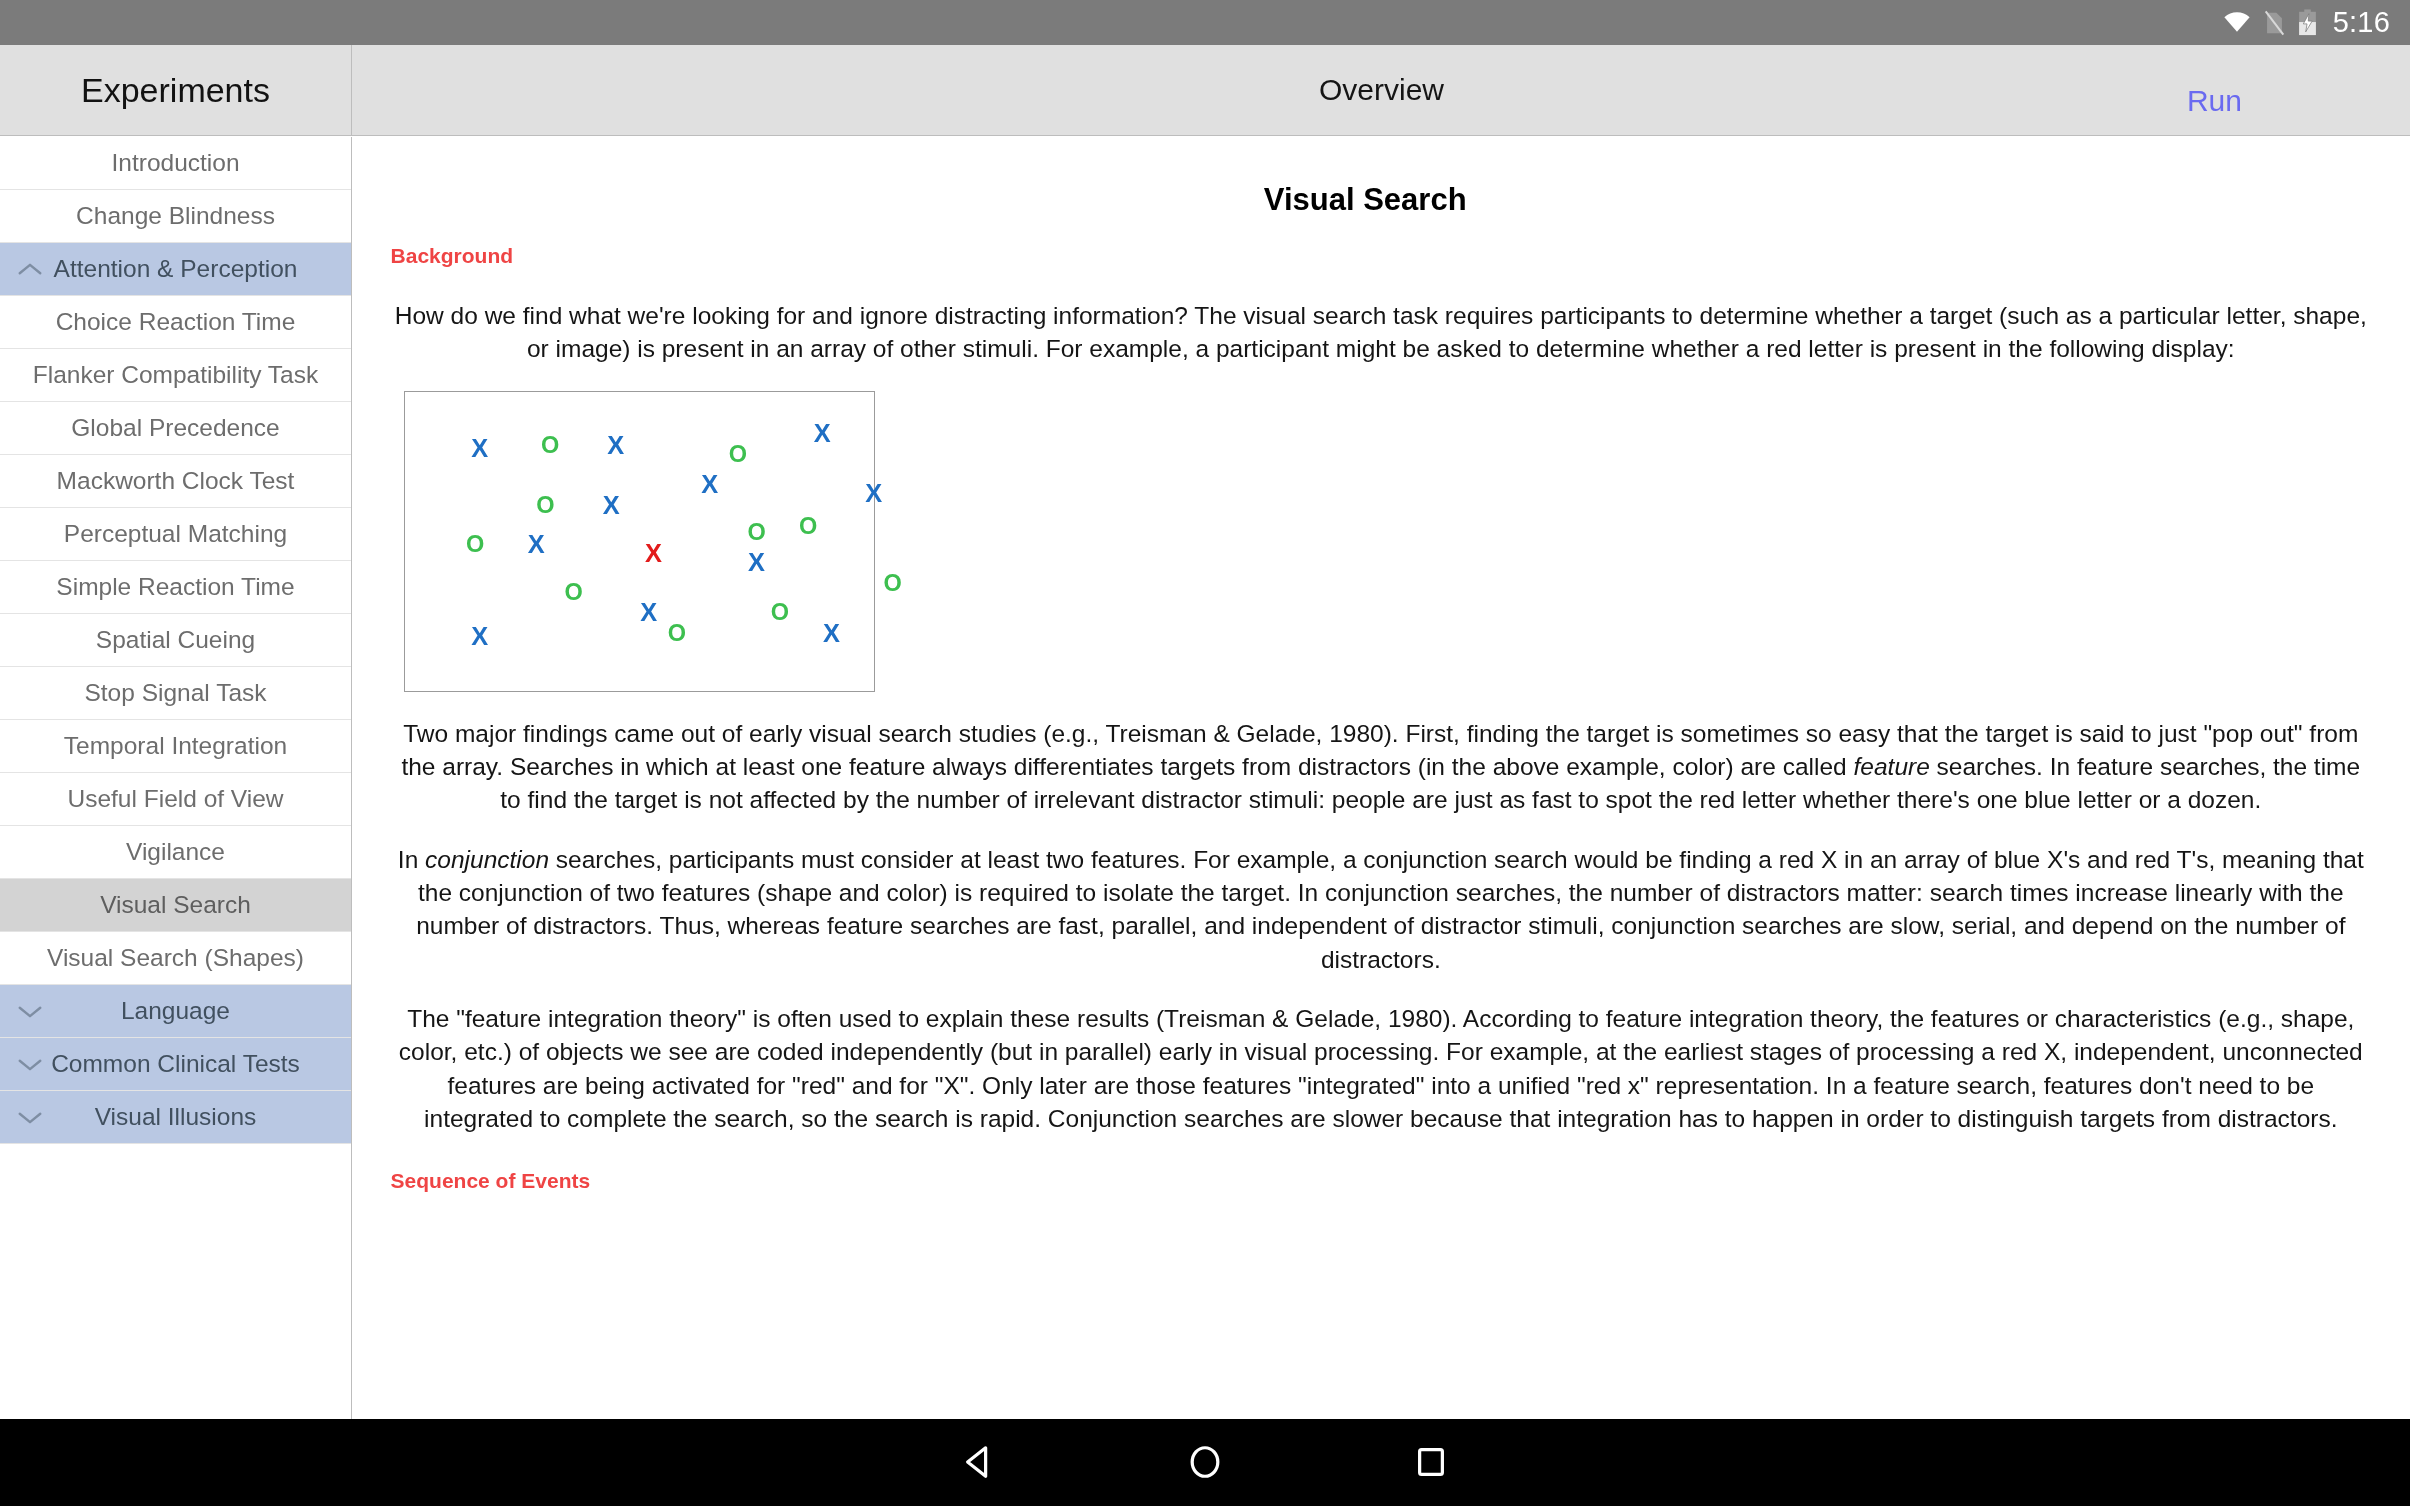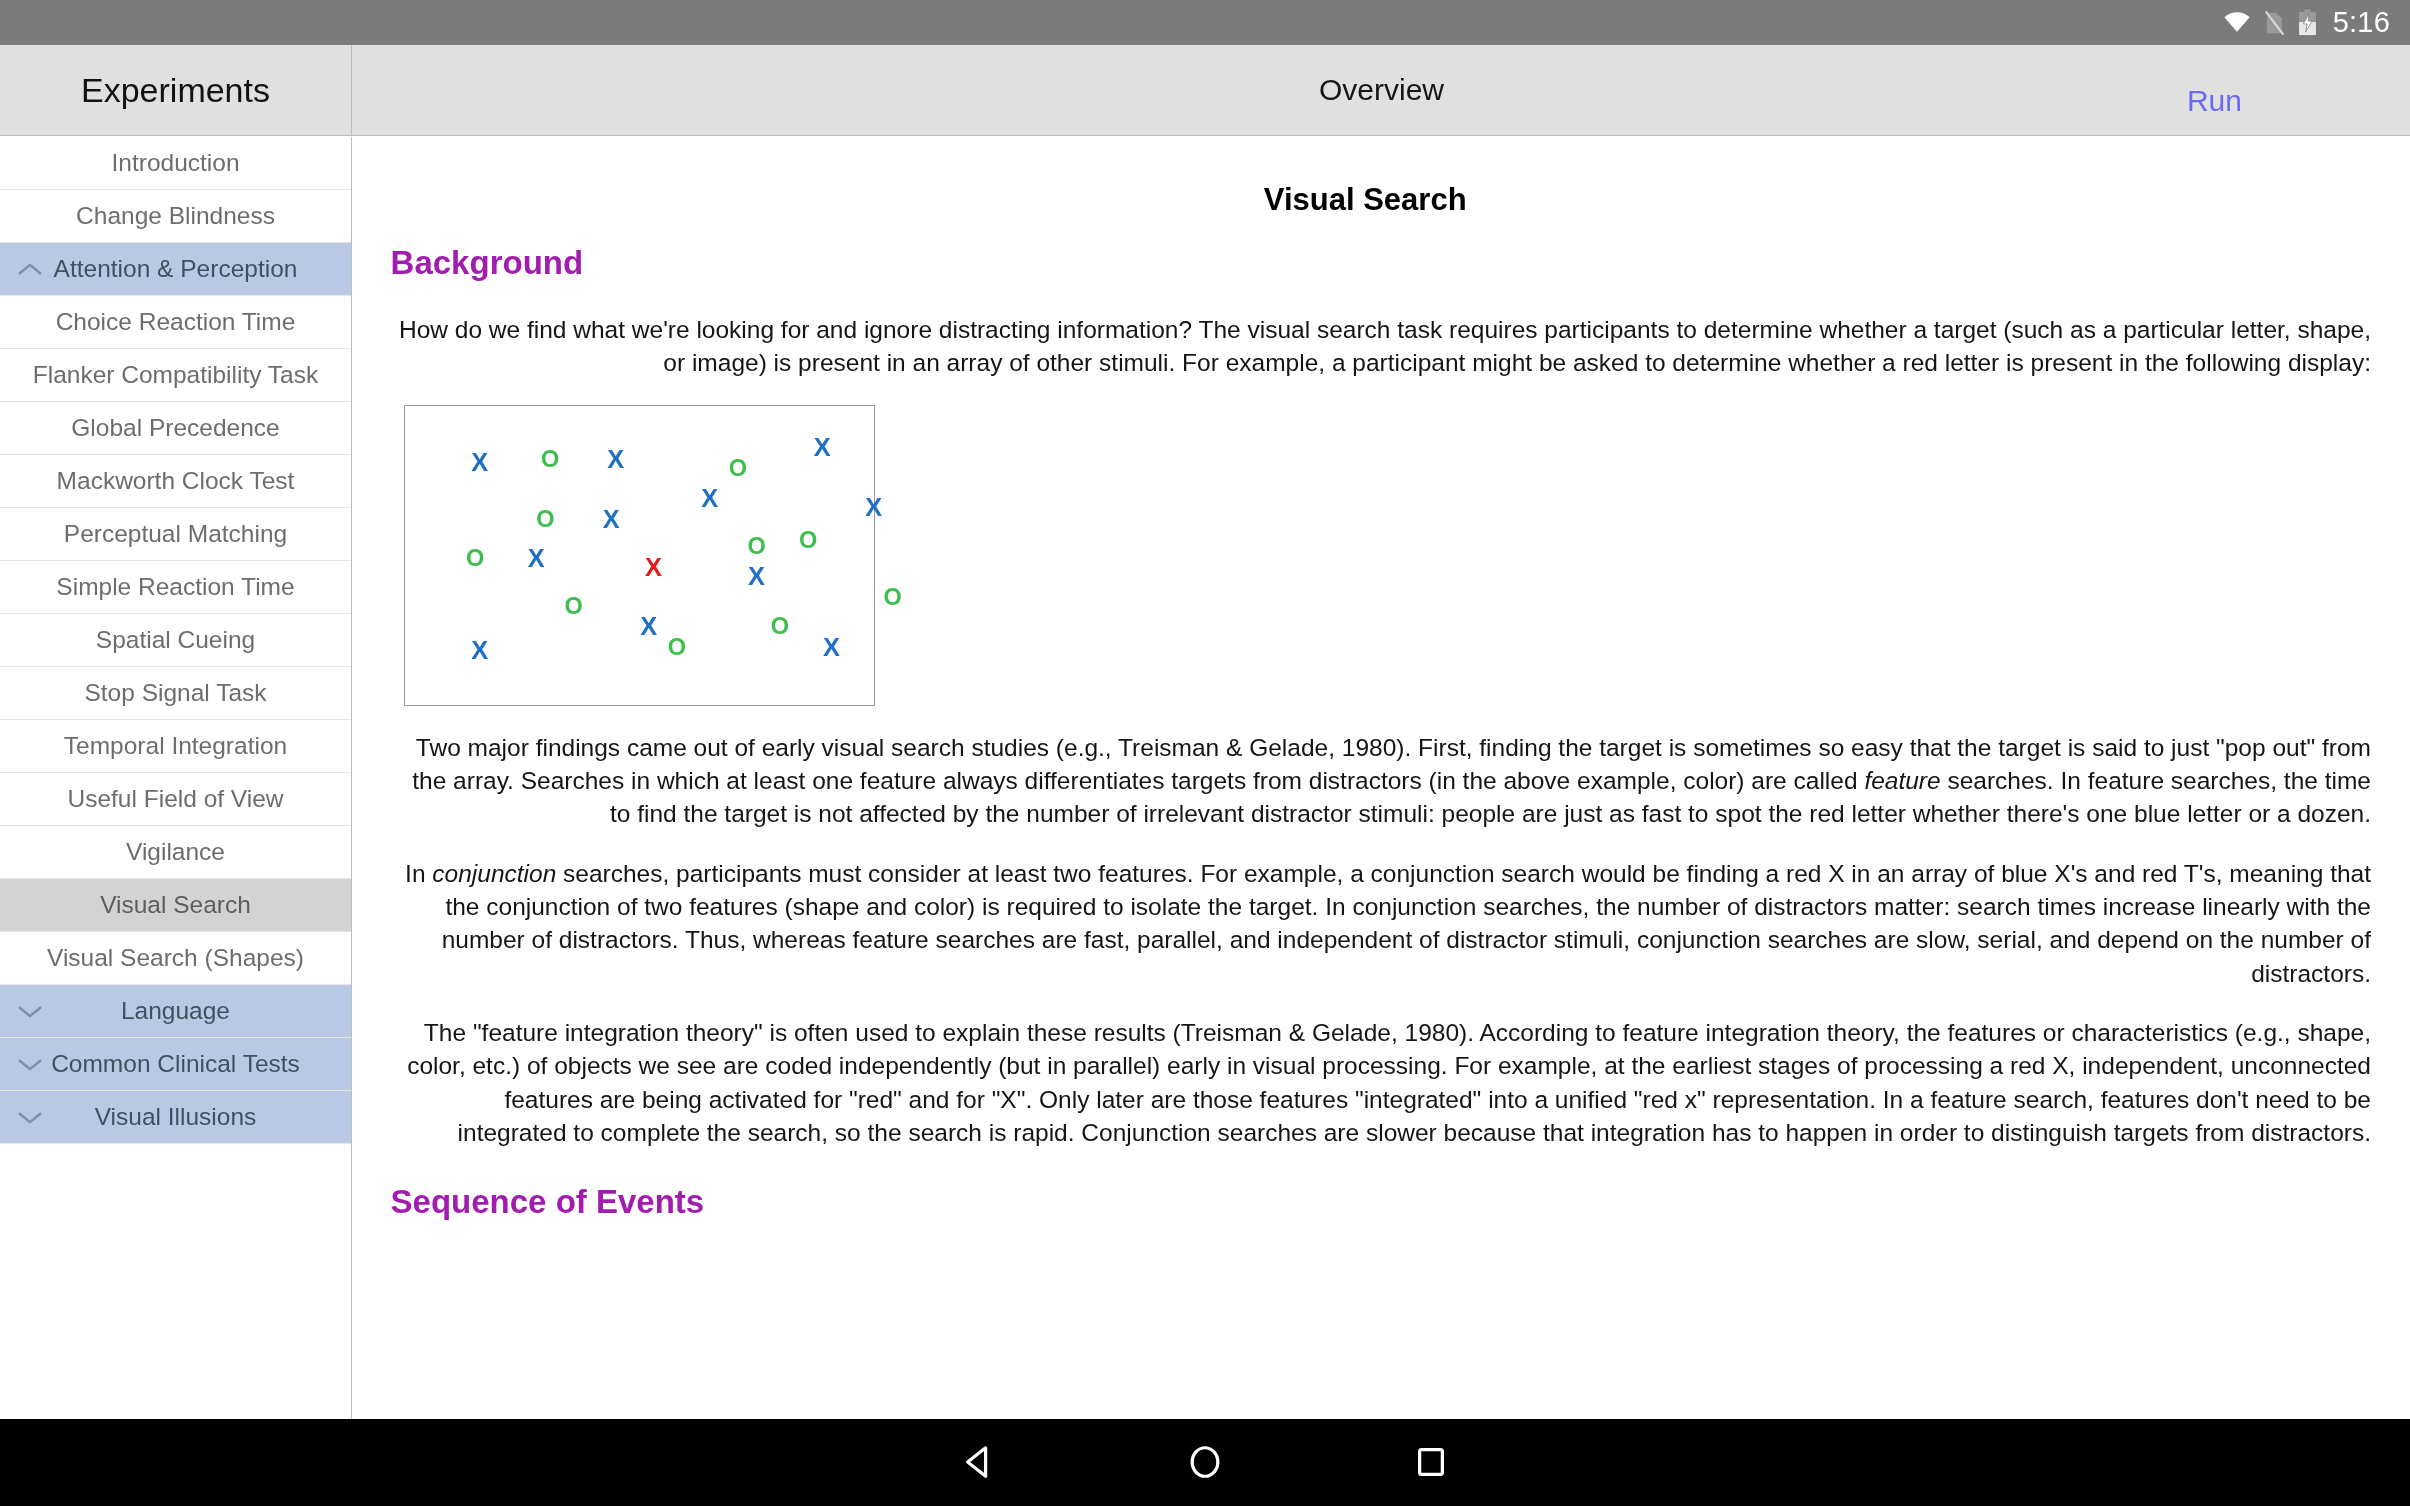--- a/index.html
+++ b/index.html
@@ -92,29 +92,29 @@
     overflow: hidden;
     padding: 22.6px 40px 0 25.4px;
   }
   .doc-title {
     text-align: center;
     font-size: 31px; font-weight: bold; color: #000;
     margin-top: 22.6px; margin-bottom: 26px;
     padding-right: 19px;
   }
   .h-sub {
-    font-size: 33px; font-weight: bold; color: #a21caf;
+    font-size: 21px; font-weight: bold; color: #ef4444;
     margin: 0 0 9.4px 12.2px;
   }
   p.body {
     font-size: 24.5px; color: #151515;
     line-height: 1.36;
     margin: 0 0 9.4px 12.2px;
     max-width: 2006px;
-    text-align: right;
+    text-align: center;
   }
   p.body + p.body { margin-top: 26px; }
   .spacer-lg { height: 21px; }
 
   
   .stim-wrap { margin: 26px 0 24.5px 25.4px; }
   .stim {
     position: relative;
     width: 471px; height: 301px;
     border: 1.9px solid #9b9b9b;

